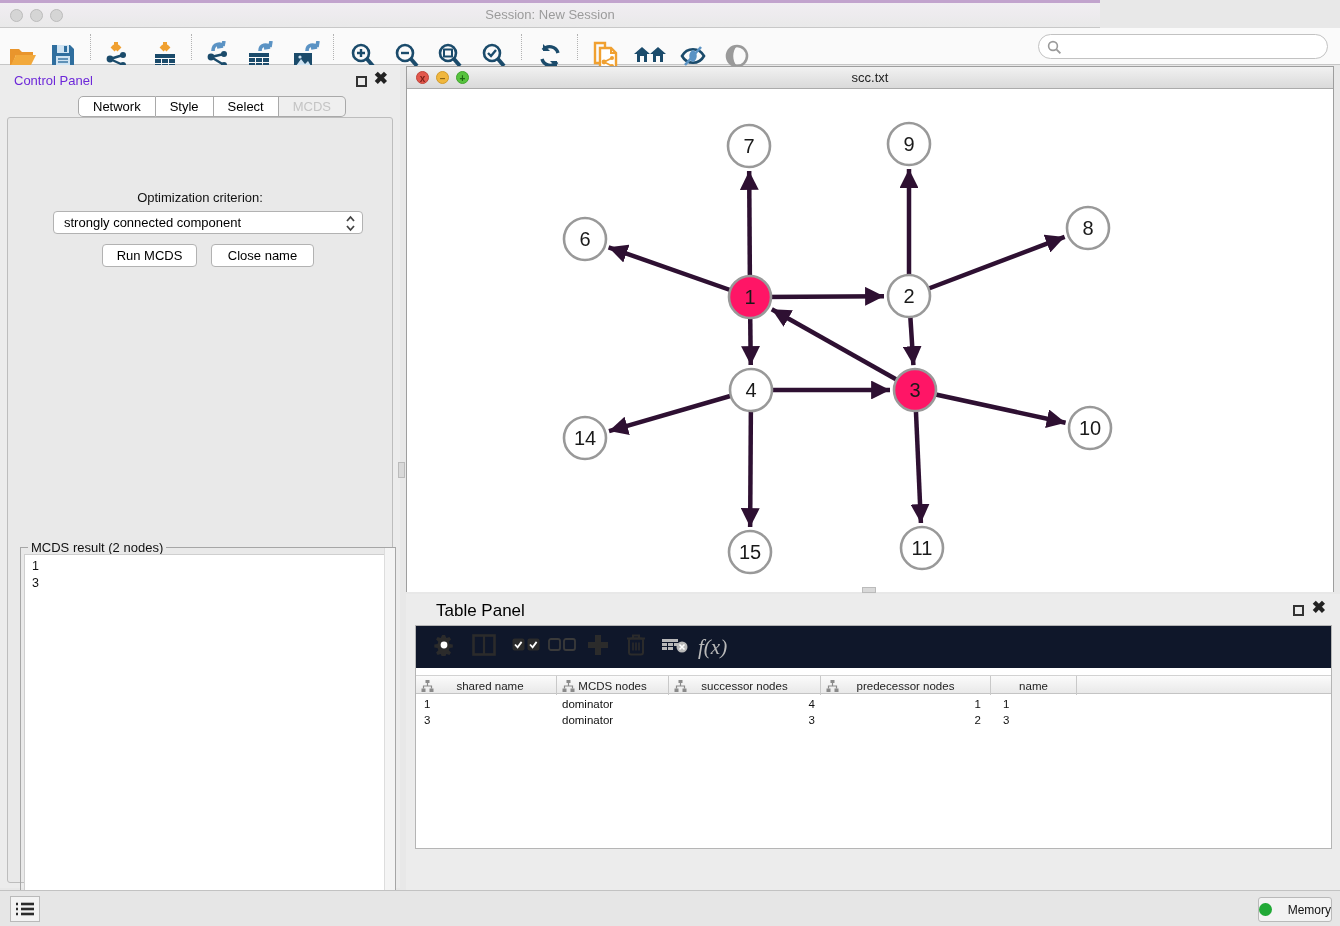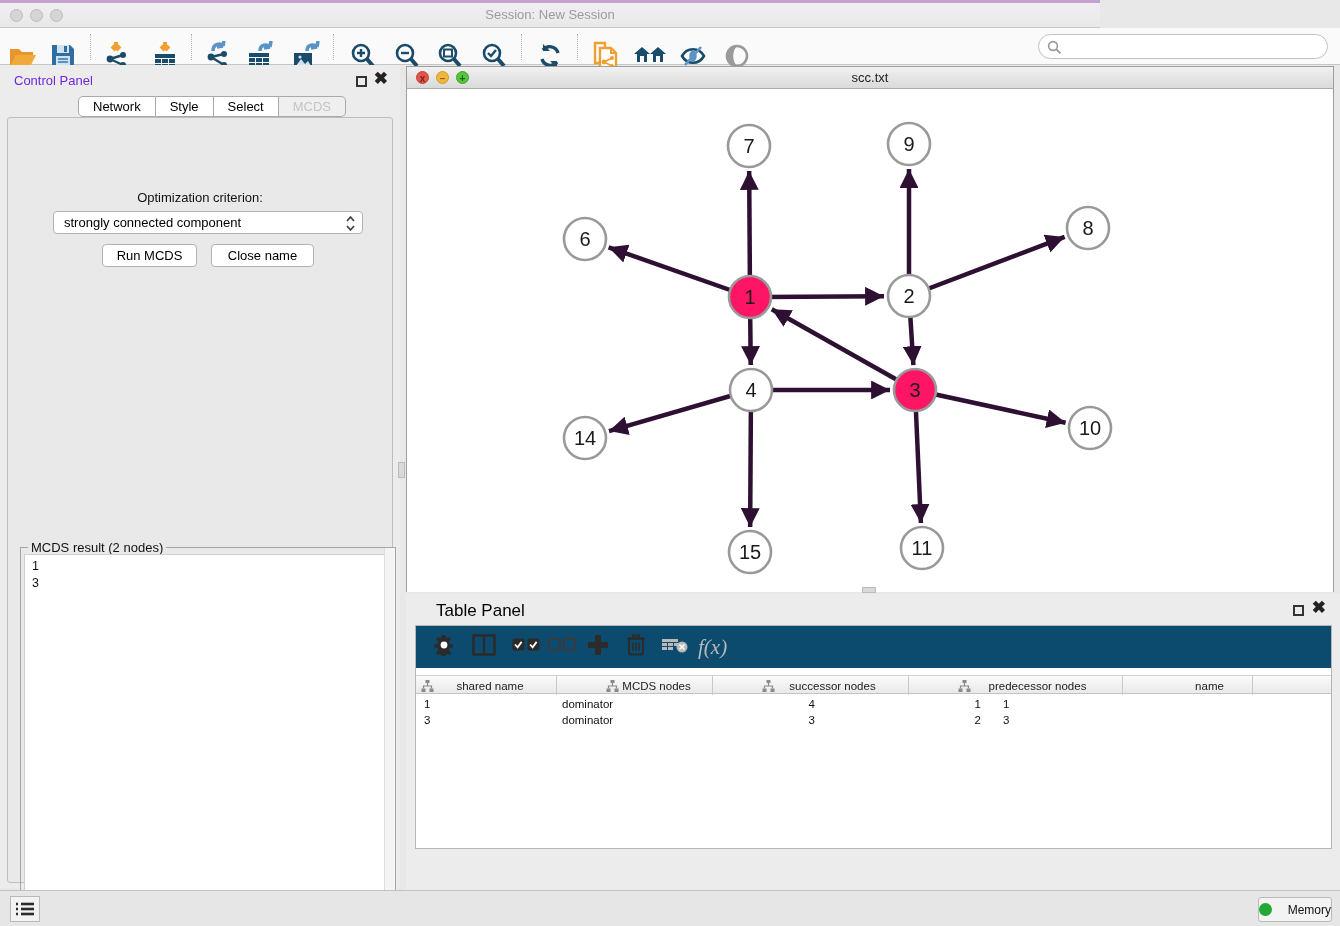--- a/index.html
+++ b/index.html
@@ -74,25 +74,25 @@
   #nw-yellow { left:29px; background:#f0b73e; border:1px solid #d29b2a; color:#8a6311; }
   #nw-green { left:49px; background:#57c33e; border:1px solid #3fa42c; color:#1d6812; }
   #net-title { position:absolute; top:3px; left:0; width:100%; text-align:center; font-size:13px; color:#222; }
   #graph-holder { position:absolute; left:0; top:22px; width:926px; height:503px; background:#fff; }
 
   
   #table-panel { position:absolute; left:406px; top:594px; width:934px; height:296px; background:#ececec; }
   #tp-title { position:absolute; left:14px; top:7px; font-size:17px; color:#000000;margin-left:16px; }
   #table-box { position:absolute; left:9px; top:31px; width:917px; height:224px;
     background:#fff; border:1px solid #b5b5b5; }
-  #table-toolbar { position:absolute; left:0; top:0; width:100%; height:42px; background:#0c4a6e; }
+  #table-toolbar { position:absolute; left:0; top:0; width:100%; height:42px; background:#0f172a; }
   .tt-icon { position:absolute; top:21px; transform:translateY(-50%); }
   #fx-label { font-size:21px; font-style:italic; font-family:"Liberation Serif", serif; color:#b9b9b9; }
   #tbl-header { position:absolute; left:0; top:49px; width:100%; height:19px; display:flex;
-    background:linear-gradient(#fbfbfb,#e9e9e9); border-top:1px solid #d2d2d2; border-bottom:1px solid #c4c4c4;gap:44px; }
+    background:linear-gradient(#fbfbfb,#e9e9e9); border-top:1px solid #d2d2d2; border-bottom:1px solid #c4c4c4; }
   .th { height:19px; font-size:11.5px; color:#222; border-right:1px solid #c9c9c9;
     display:flex; align-items:center; justify-content:center; gap:5px; }
   .th .tree-ic { position:absolute; left:5px; }
   .th { position:relative; }
   .th-fill { flex:1; border-right:none; }
   .trow { position:absolute; left:0; width:100%; height:16px; display:flex; font-size:11.5px; color:#111; }
   .td { height:16px; line-height:16px; }
   .c0 { width:141px; padding-left:8px; }
   .c1 { width:112px; padding-left:5px; }
   .c2 { width:152px; text-align:right; padding-right:6px; }

